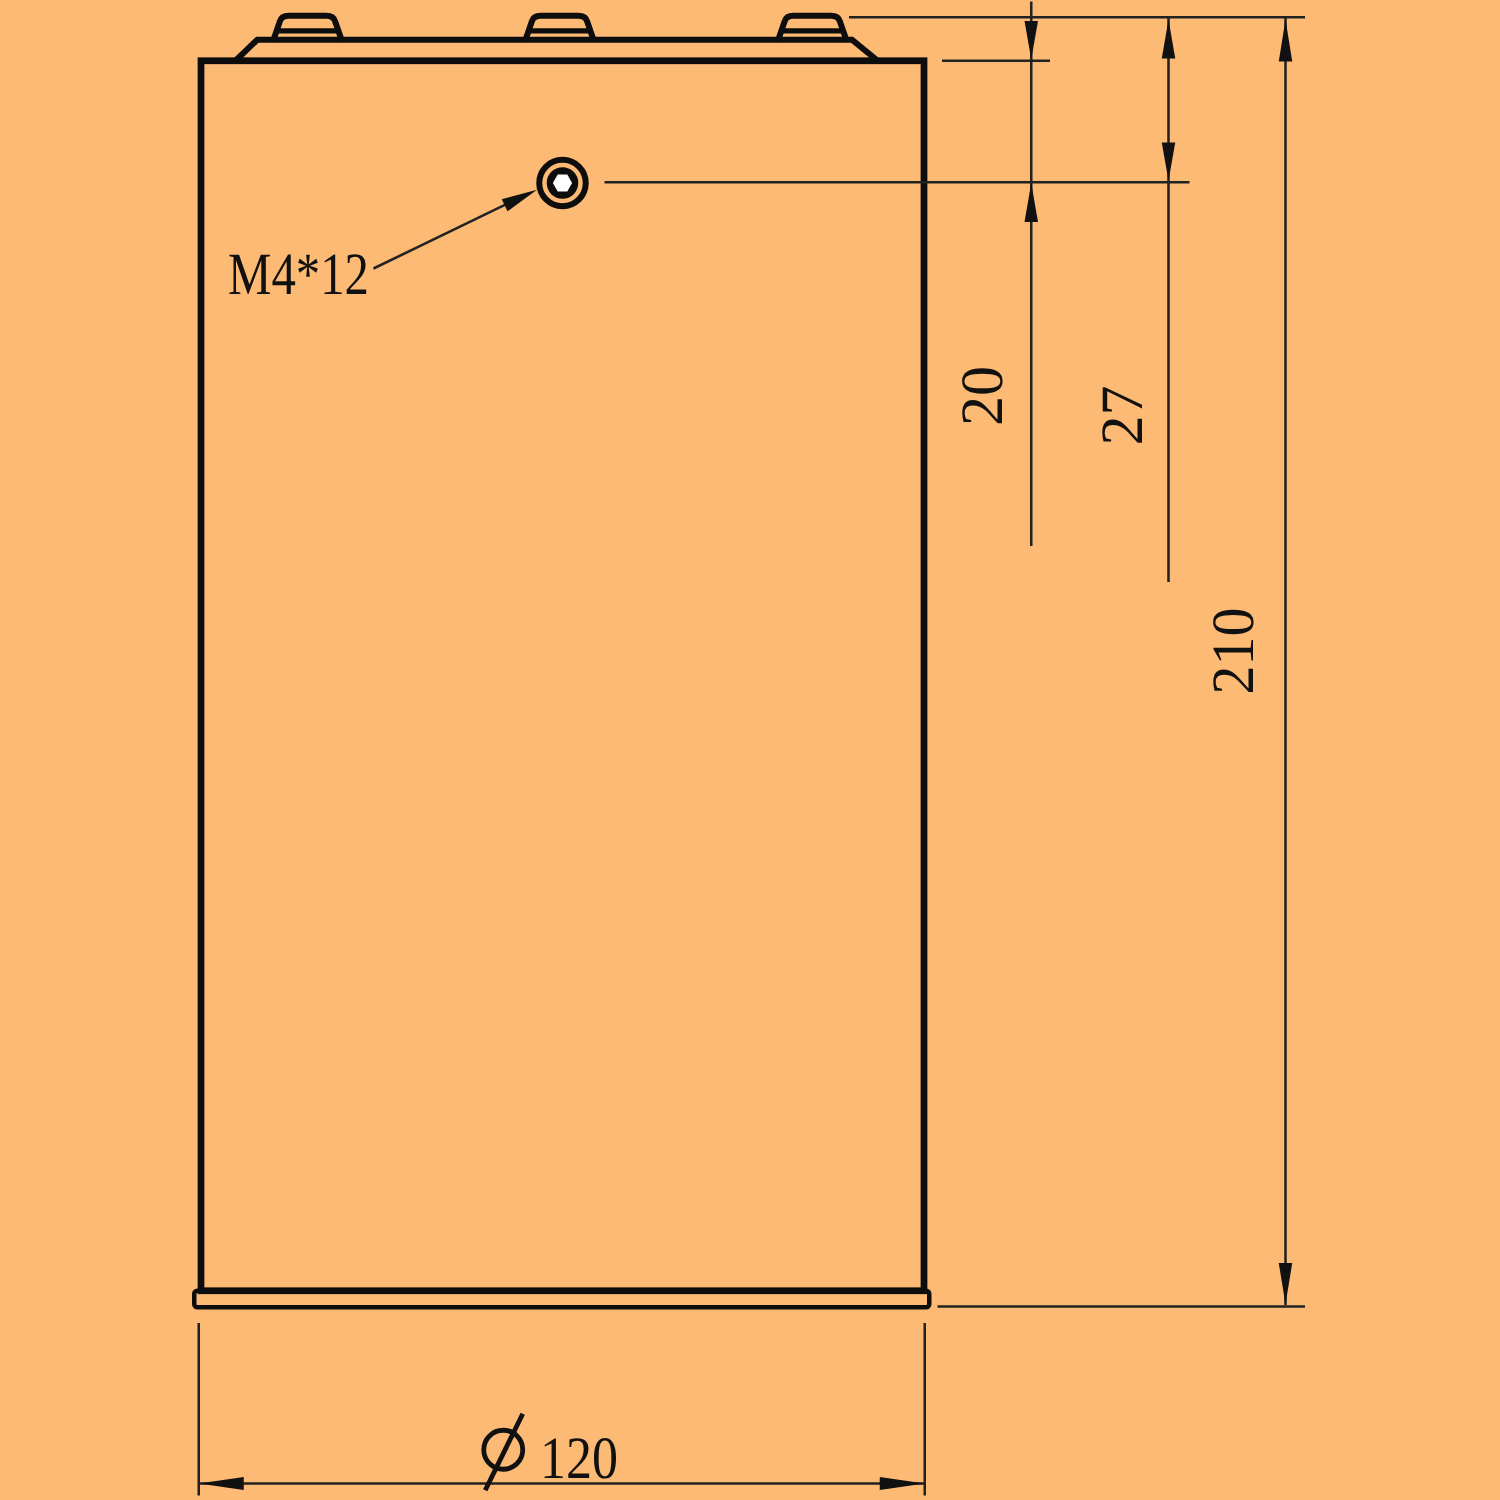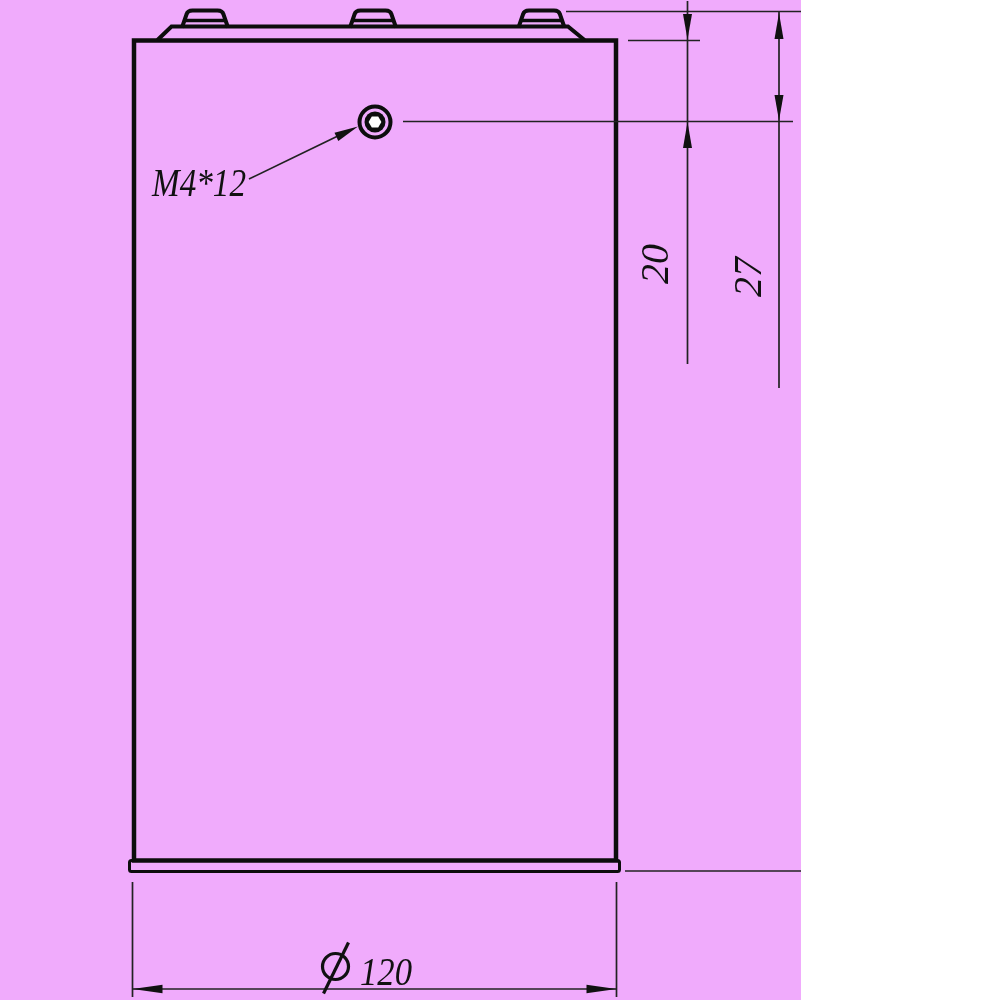--- a/index.html
+++ b/index.html
@@ -2,25 +2,24 @@
 <html><head>
 <meta charset="utf-8">
 <style>
   html, body {
     margin: 0;
     padding: 0;
     background: #ffffff;
   }
   .canvas {
     position: relative;
-    width: 801px;
+    width: 1000px;
     height: 1000px;
-    background: #f0abfc;
+    background: #fdba74;
     overflow: hidden;
-    font-style: italic;
   }
   svg text {
     font-family: "Liberation Serif", "DejaVu Serif", serif;
     fill: #111111;
   }
   .thick { stroke: #0d0d0d; fill: none; }
   .thin  { stroke: #222222; stroke-width: 1.7; fill: none; }
   .arrow { fill: #111111; stroke: none; }
 </style>
 </head>

